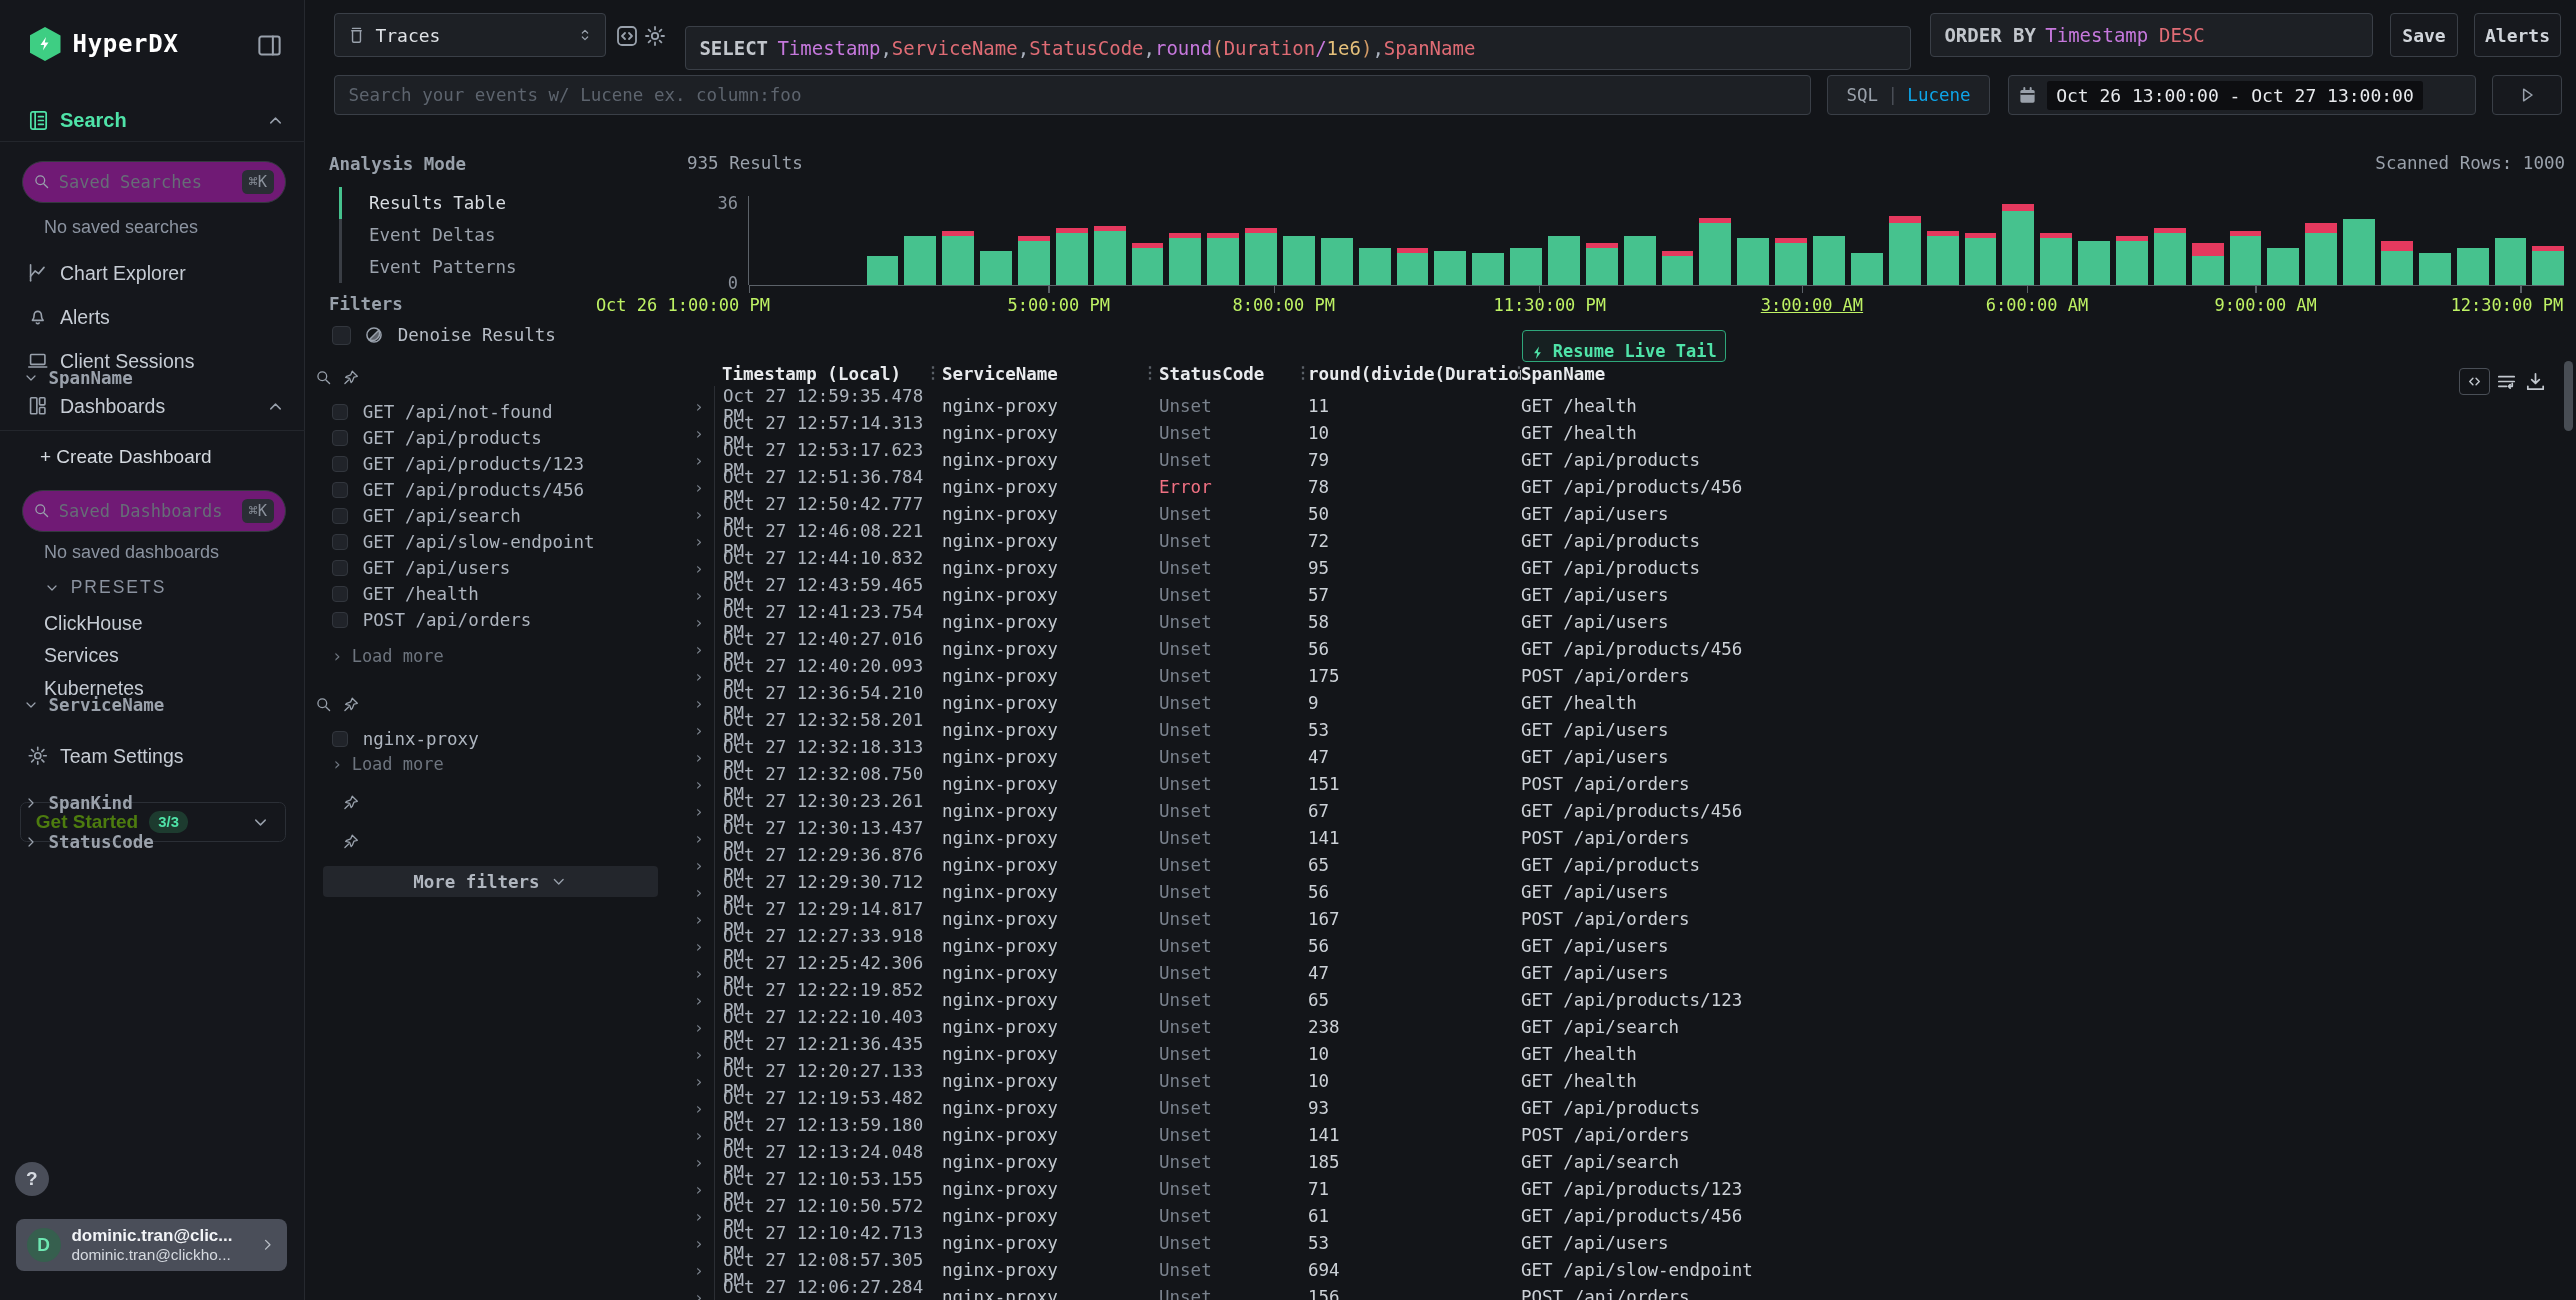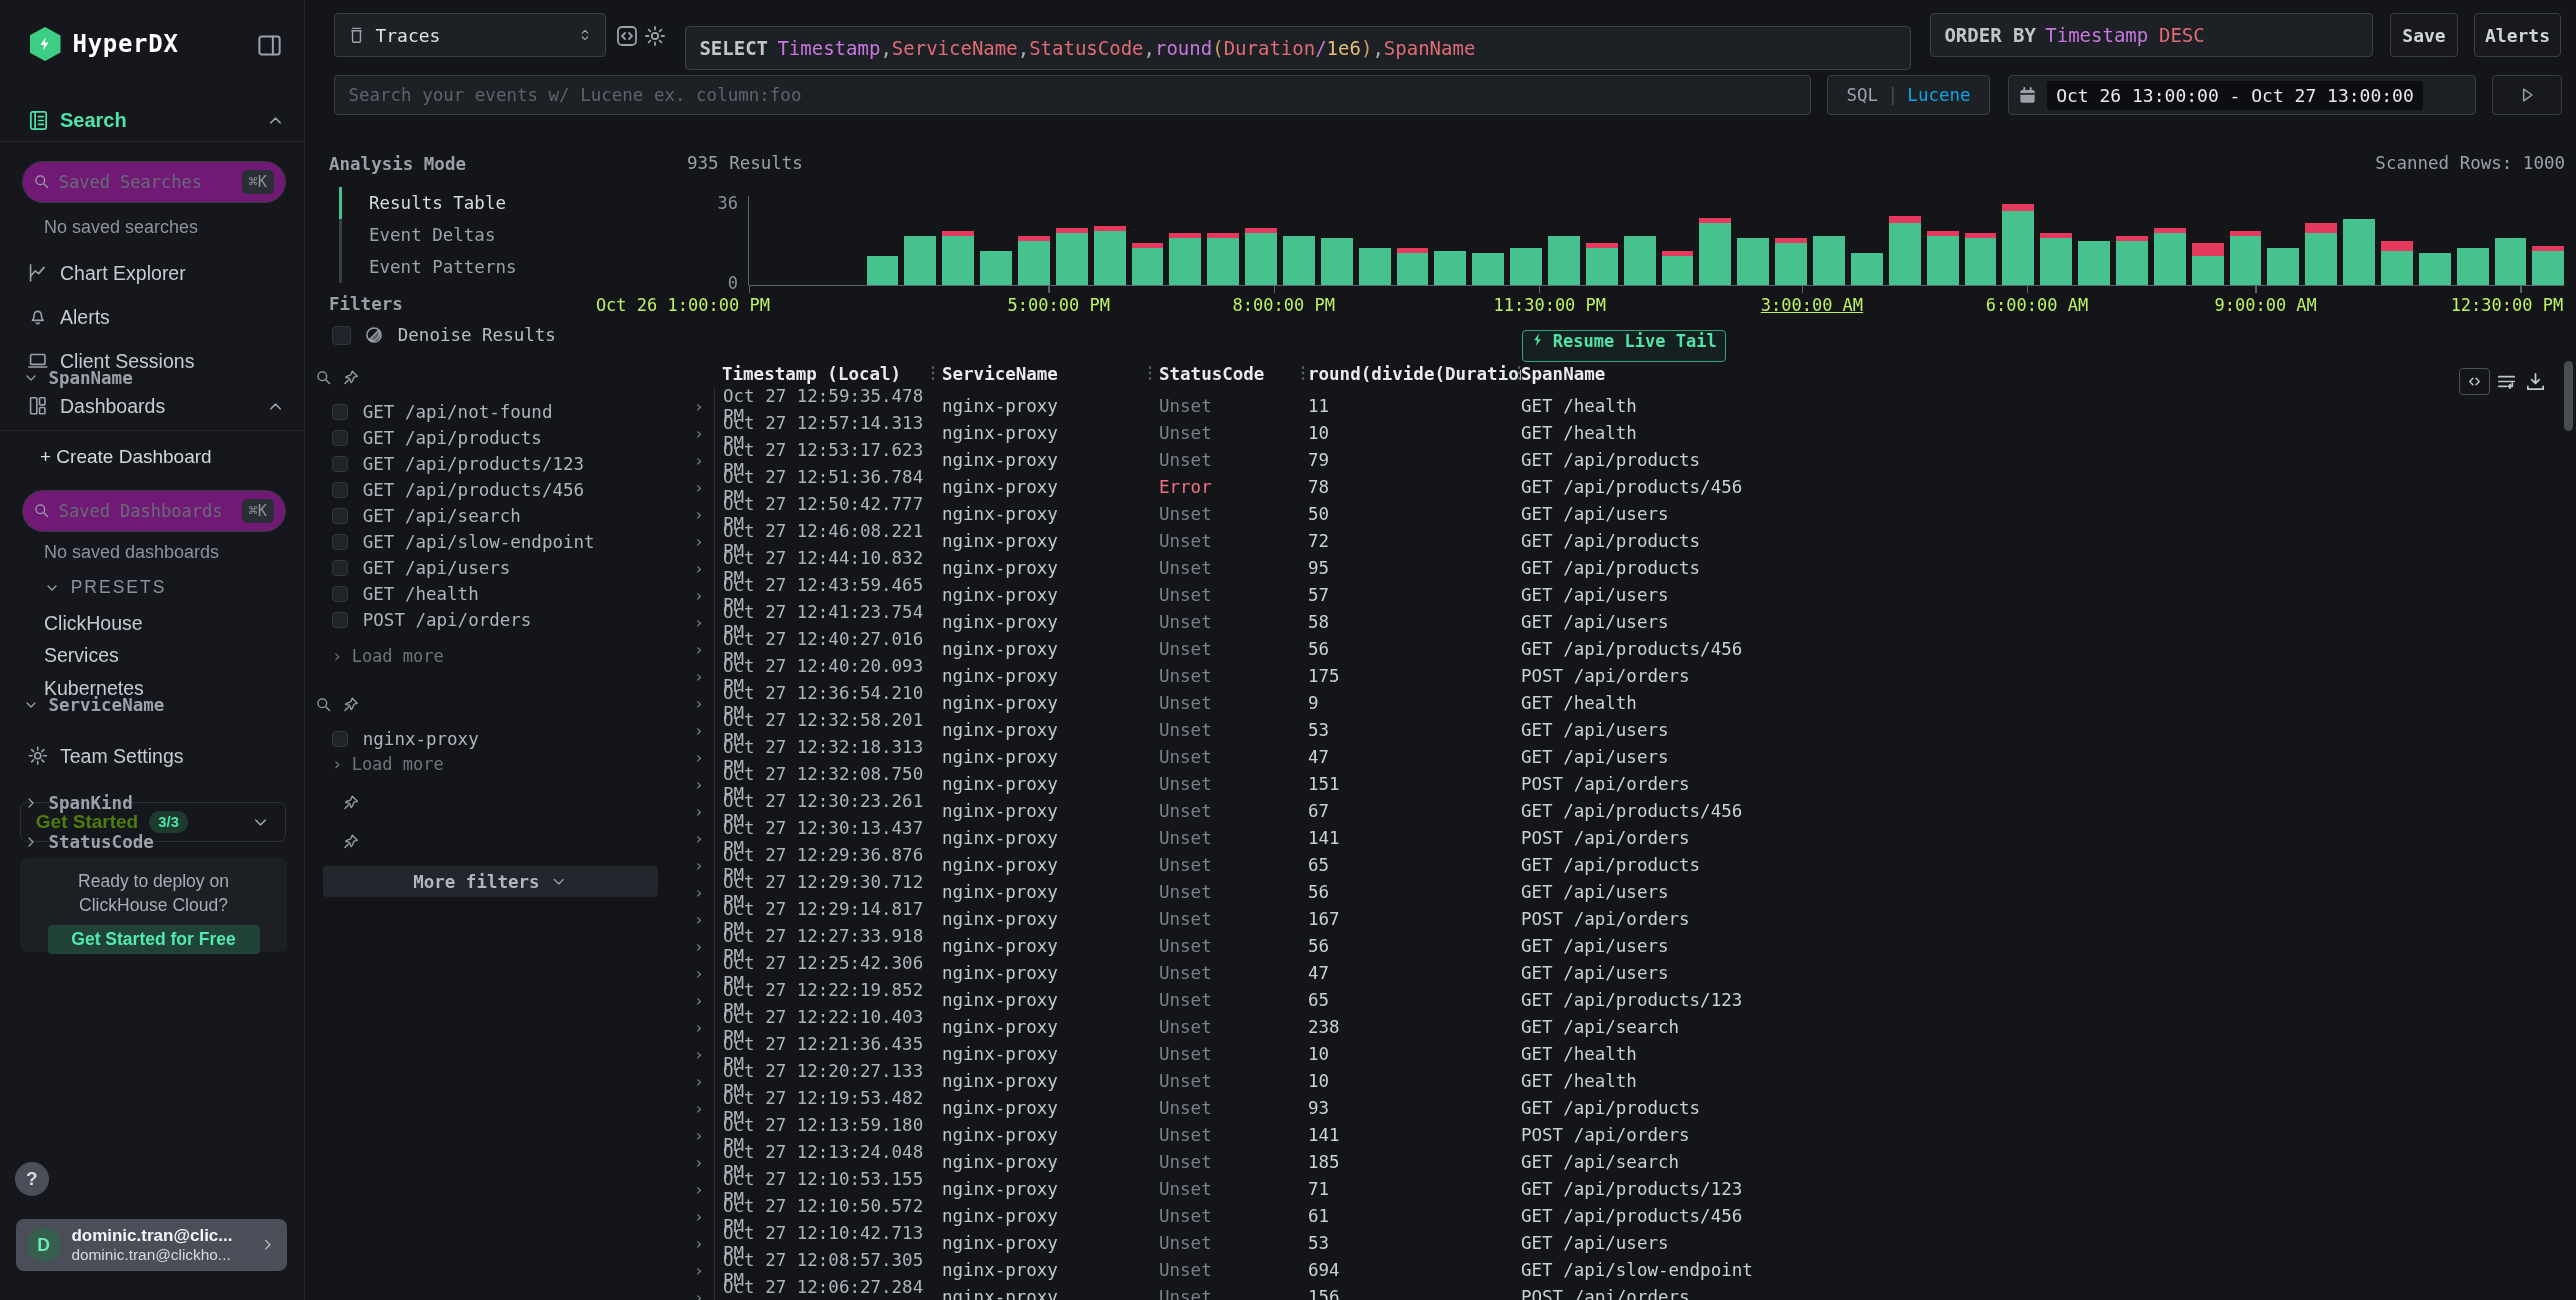--- a/index.html
+++ b/index.html
@@ -95,21 +95,21 @@
   #bars { position:absolute; left:4px; bottom:0; right:0; top:0; display:flex; align-items:flex-end; gap:6px; }
   .slot { flex:1; display:flex; flex-direction:column; justify-content:flex-end; }
   .bar-red { background:#e5395e; }
   .bar-green { background:#46c28e; }
   #axis { position:absolute; left:0; bottom:-1.3px; width:100%; height:1.3px; background:#5c6269; }
   .xtick { position:absolute; top:89px; width:1.3px; height:8px; background:#5c6269; }
   .xlabel { position:absolute; top:99px; font-size:17px; color:#bef264; white-space:nowrap; }
   .ylab { position:absolute; text-align:right; width:40px; font-size:17px; color:#8b919b; }
   #live-tail { left:1522px; top:330px; width:204px; height:32px; background:rgba(79,227,168,0.06);
     border:1.3px solid #2ea77a; border-radius:4px; color:#4fe3a8; font-size:17px; font-weight:bold;
-    display:flex; align-items:flex-start; justify-content:center; gap:6.7px; cursor:pointer; }
+    display:flex; align-items:flex-end; justify-content:center; gap:6.7px; cursor:pointer; }
   .tbl-tool { position:absolute; top:368px; cursor:pointer; }
   #code-toggle { left:2459px; width:31px; height:27px; border:1.3px solid #4a4f57; border-radius:4px;
     display:flex; align-items:center; justify-content:center; }
   #scrollbar { left:2564px; top:361px; width:9.4px; height:70px; background:#484d54; border-radius:4.7px; position:absolute; cursor:grab; }
 
   
   #table { position:absolute; left:690px; top:362px; width:1875px; }
   .trow, #thead { display:grid; grid-template-columns:24px 228px 217px 149px 213px 1fr; align-items:center; }
   #thead { height:24px; font-weight:bold; font-size:17.5px; color:#e8eaed; position:relative; }
   .sep { position:absolute; top:1.3px; color:#5a6067; font-size:16px; letter-spacing:0; }
@@ -248,25 +248,20 @@
   <div id="get-started-box">
     <span class="sans" style="font-size:19px;font-weight:bold;color:#4d7c0f;">Get Started</span>
     <span id="gs-badge" class="sans">3/3</span>
     <span style="margin-left:auto;">
       <svg class="ico" width="19" height="19" viewBox="0 0 24 24">
           <path d="M6 9l6 6 6-6"></path>
         </svg>
     </span>
   </div>
 
-  <div id="promo-card">
-    <div class="pline sans">Ready to deploy on</div>
-    <div class="pline sans">ClickHouse Cloud?</div>
-    <button id="promo-btn">Get Started for Free</button>
-  </div>
 
   <div id="help-bubble" class="sans">?</div>
 
   <div id="user-card">
     <div id="avatar" class="sans">D</div>
     <div style="flex:1;min-width:0;">
       <div id="user-name" class="sans">dominic.tran@clic...</div>
       <div id="user-email" class="sans">dominic.tran@clickho...</div>
     </div>
     <span>

